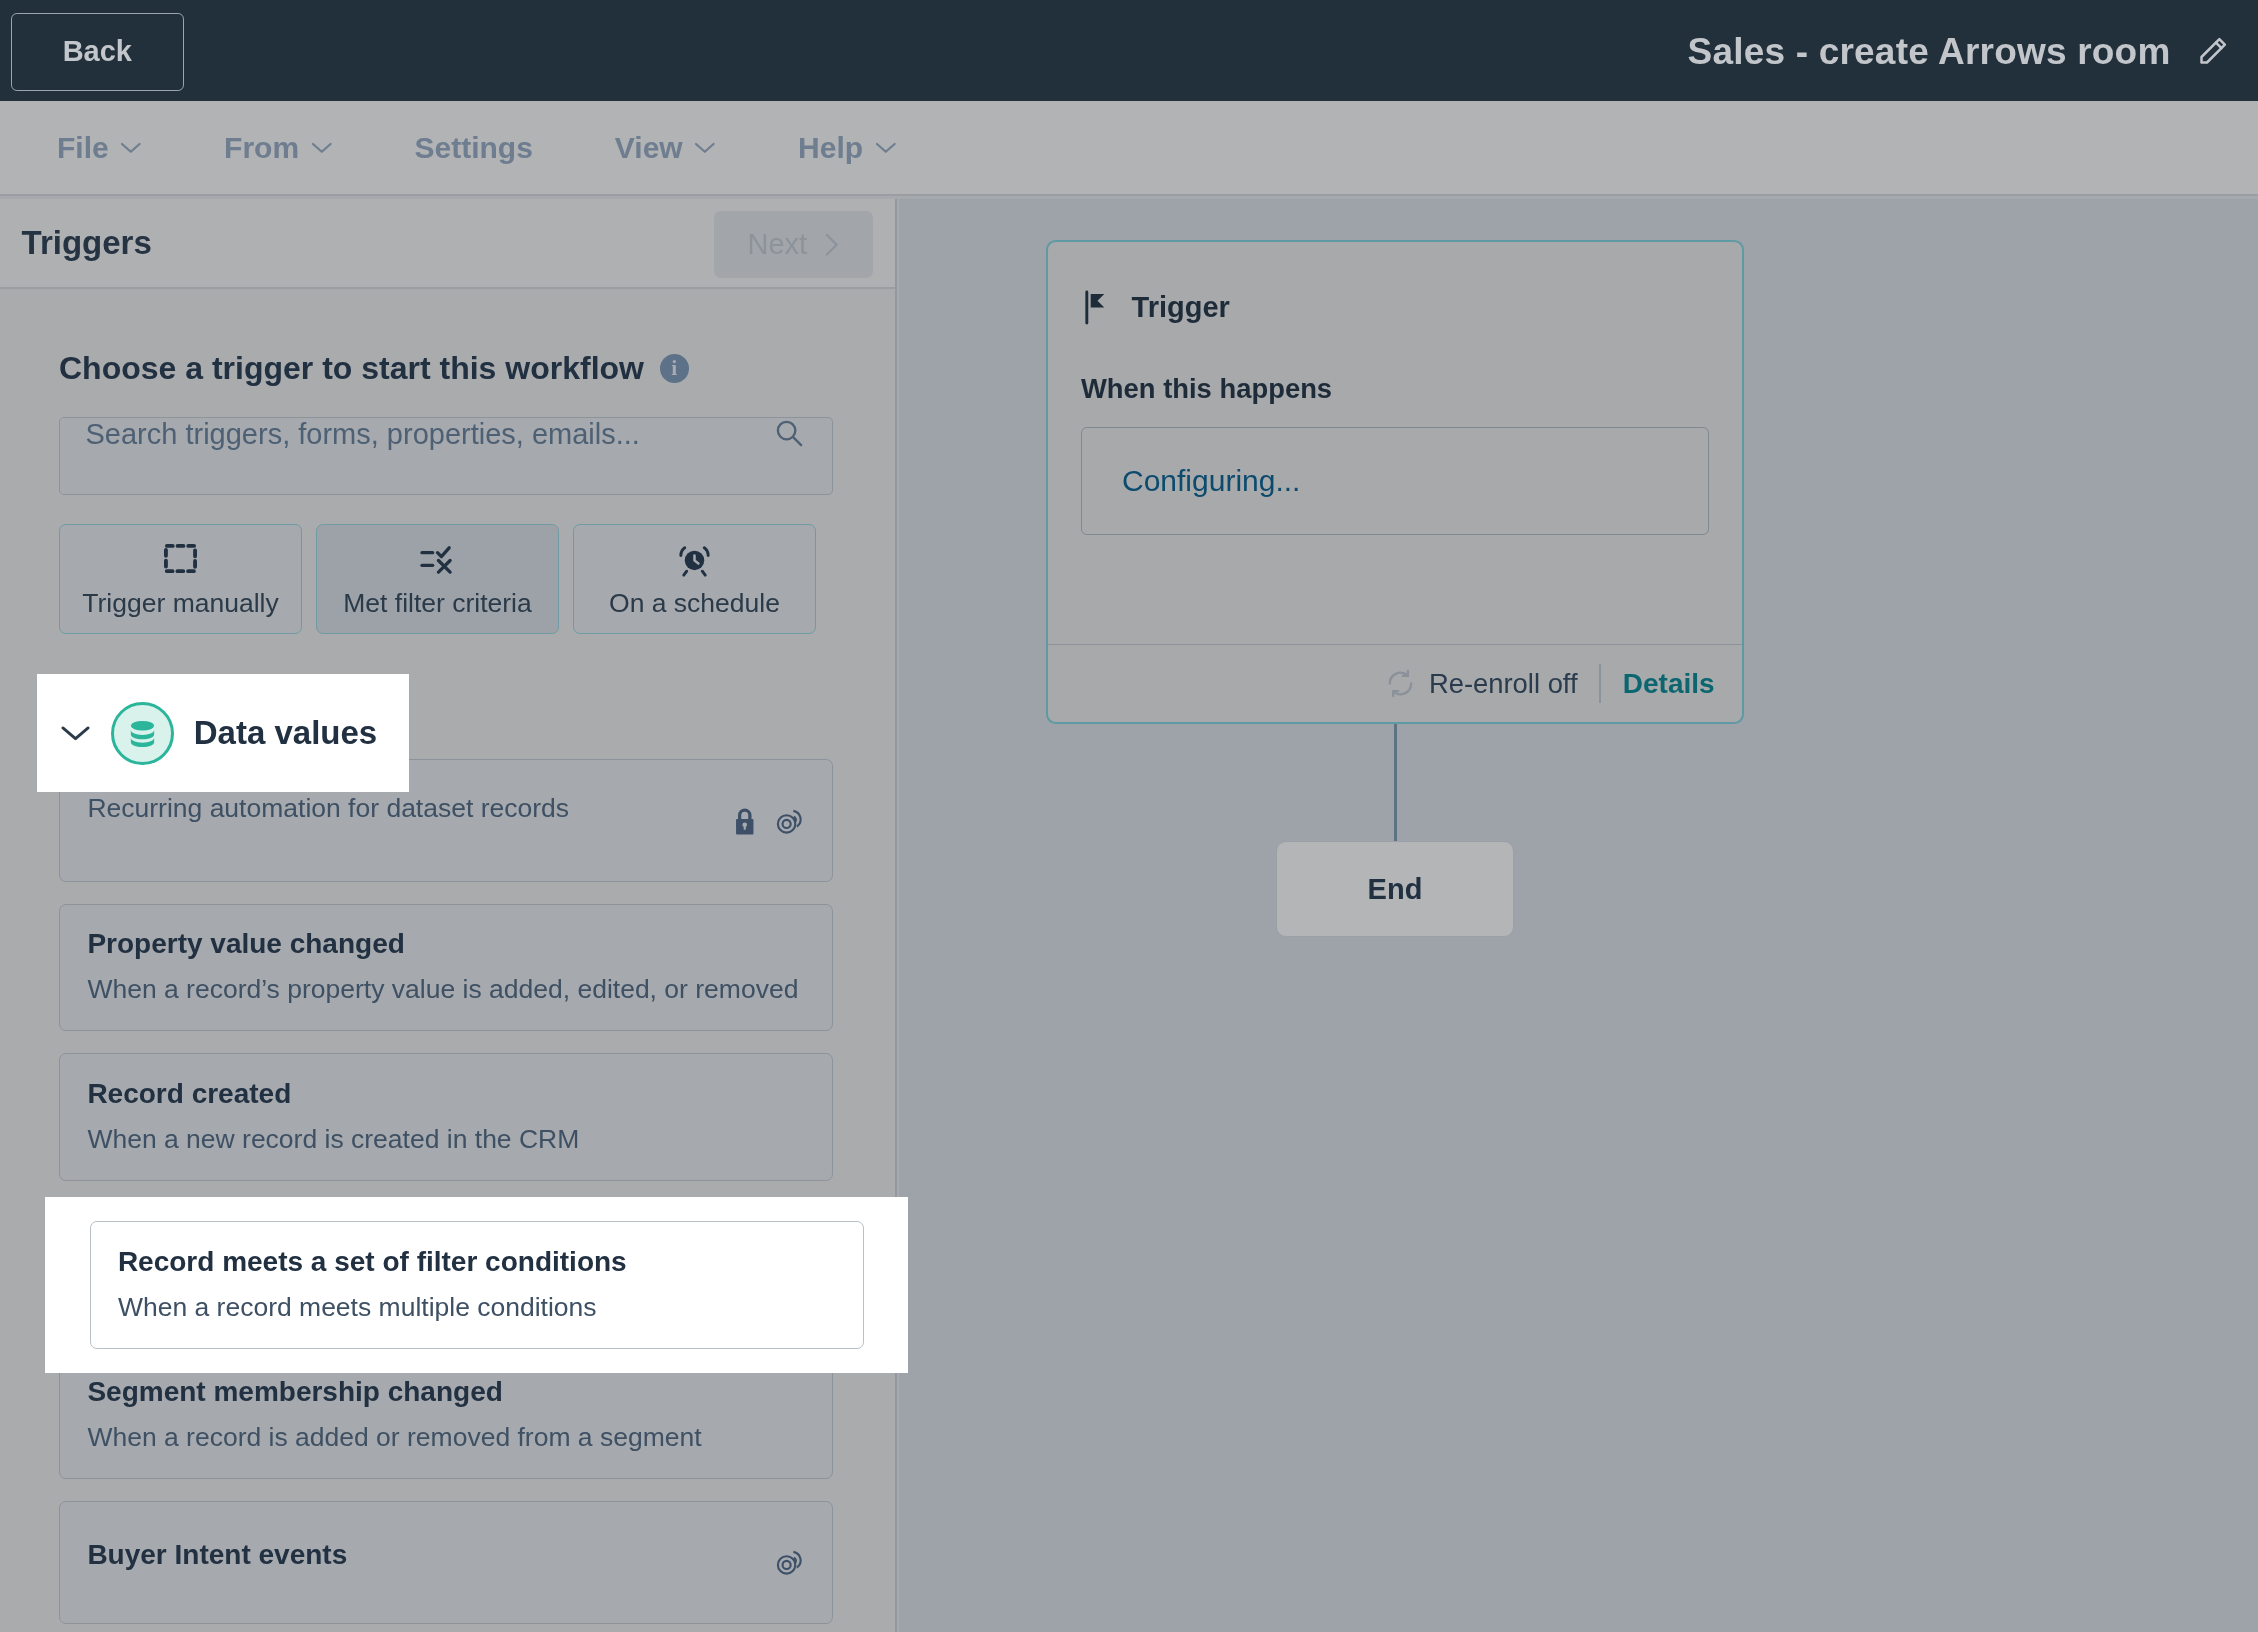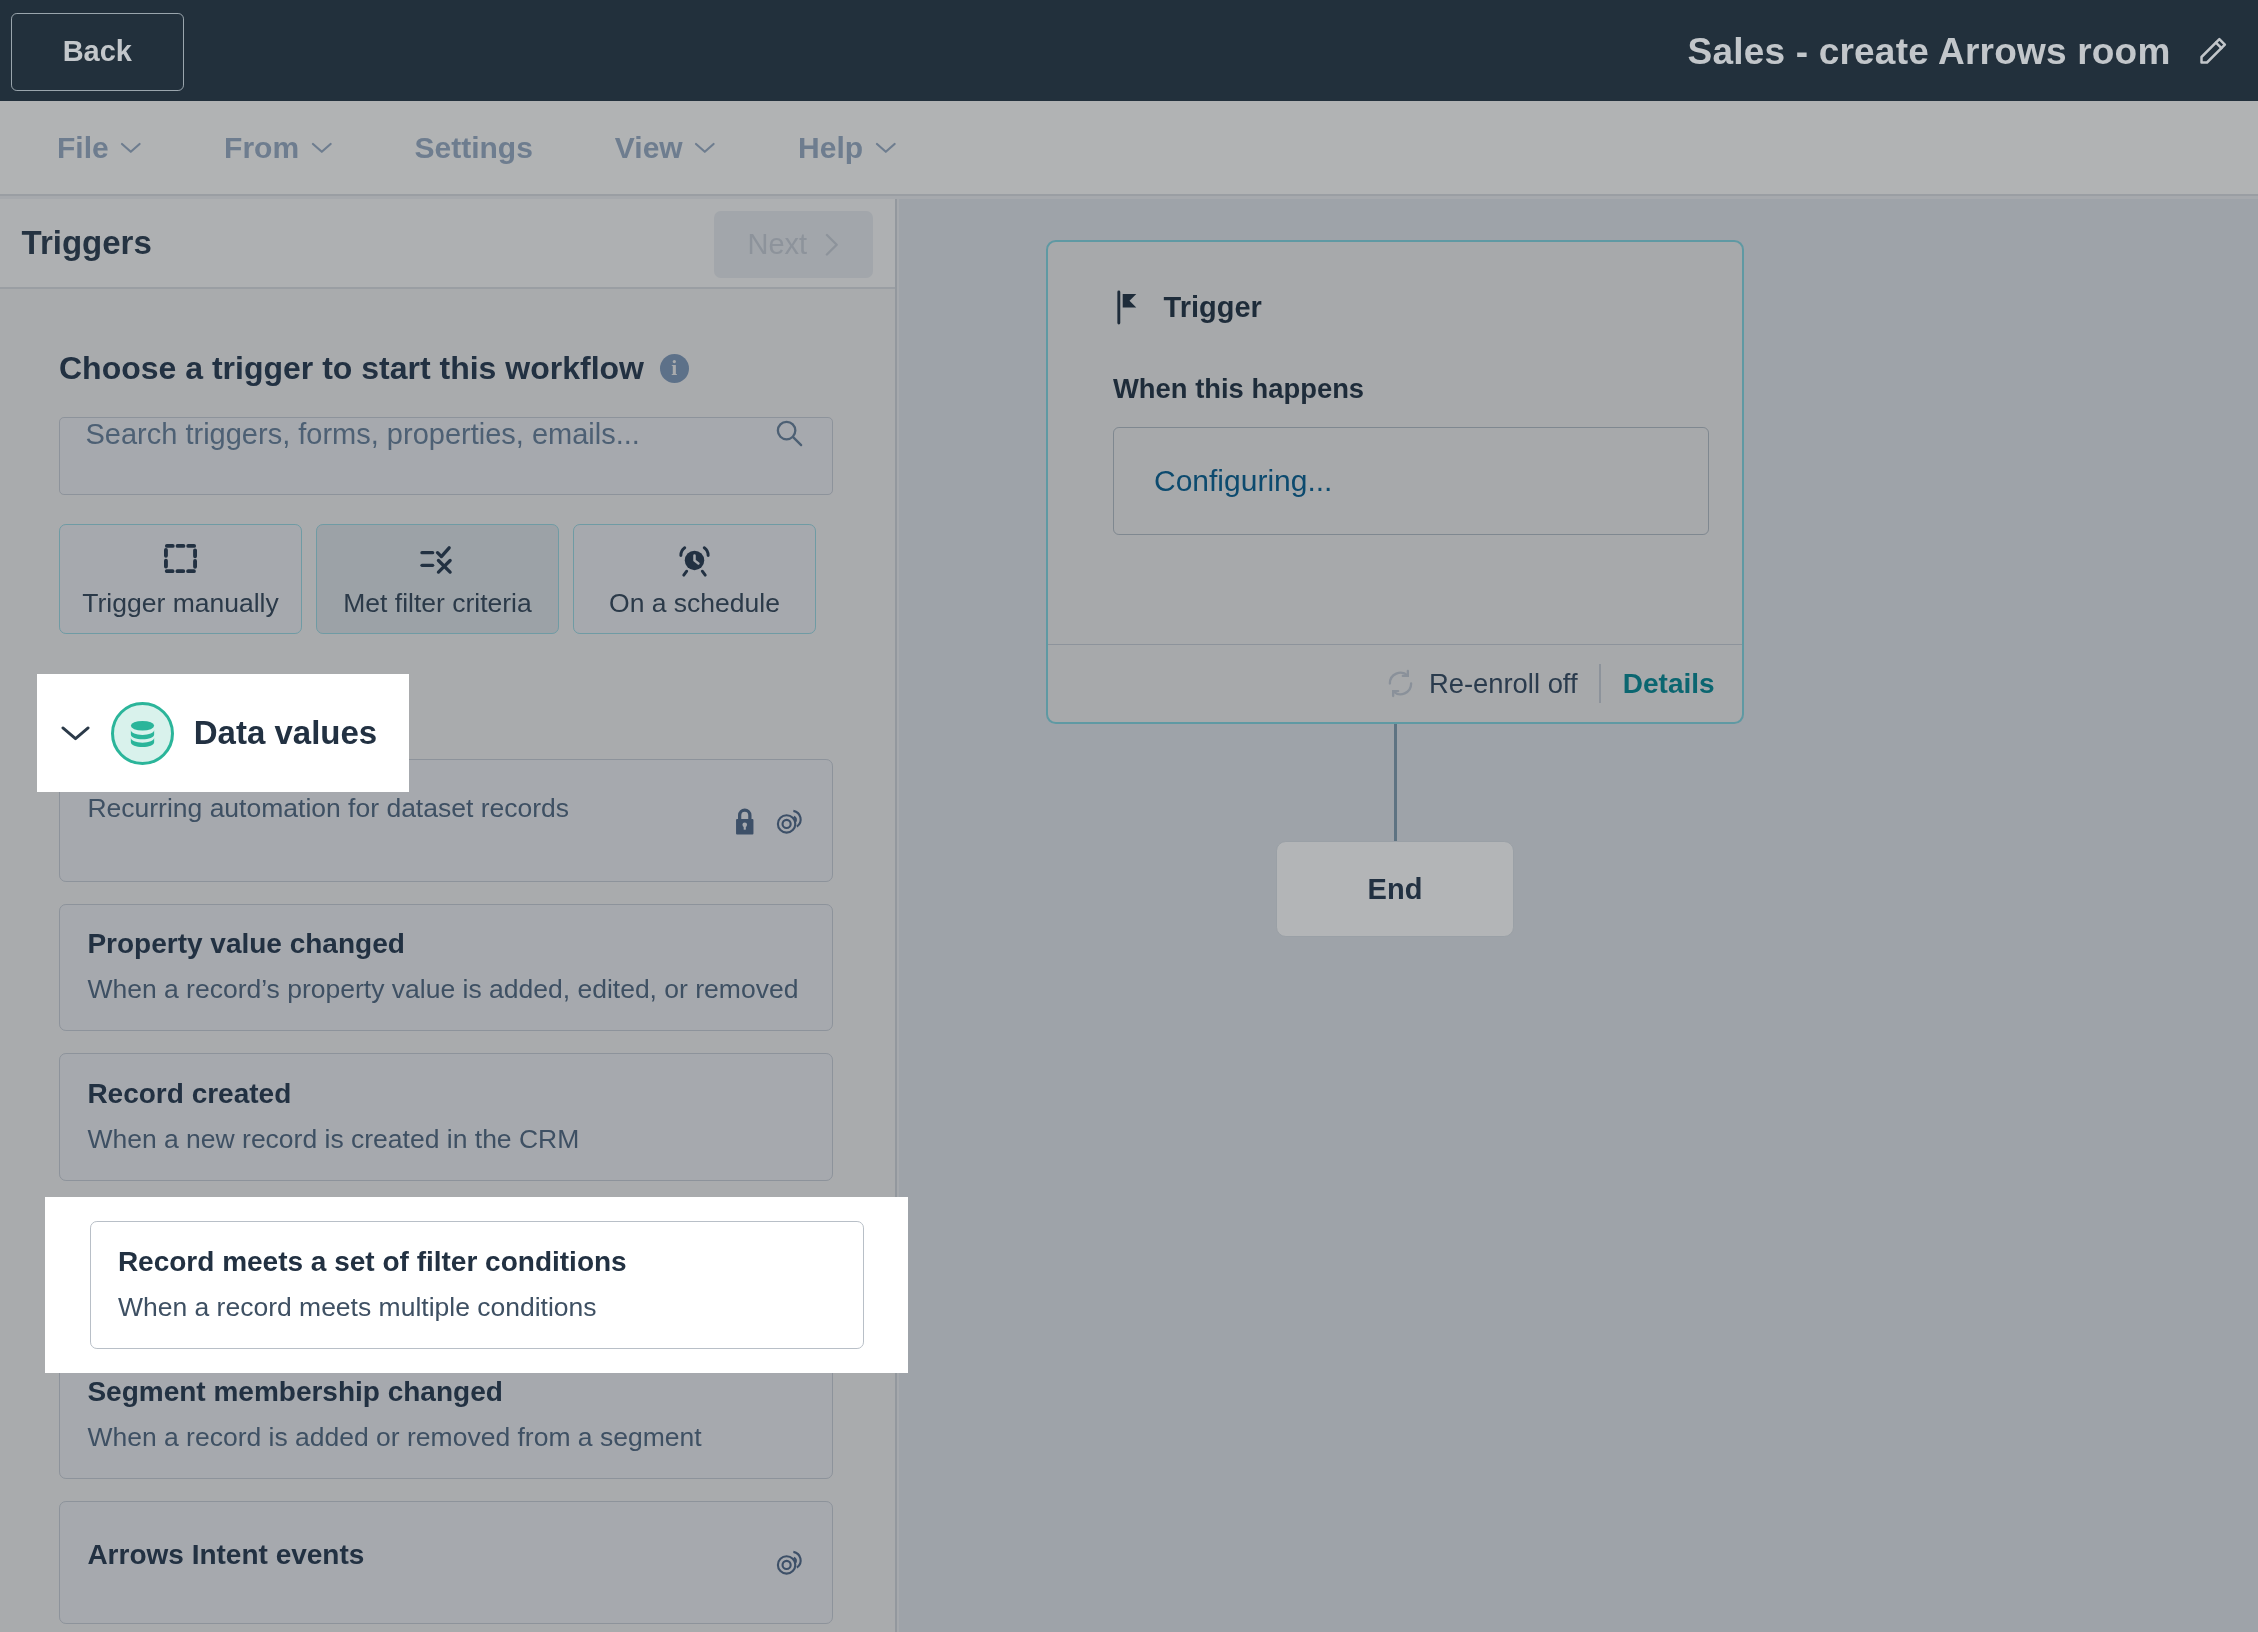--- a/index.html
+++ b/index.html
@@ -182,21 +182,21 @@
     background: #9ea3a9;
     overflow: hidden;
   }
   .trigger-card {
     position: absolute; left: 147px; top: 41px;
     width: 698px; height: 484px;
     border: 2px solid #5f99a3; border-radius: 9.8px;
     background: #a7a9ab;
     display: flex; flex-direction: column;
   }
-  .tc-body { flex: 1; padding: 47px 33px 0 33px; margin-left: 32px; }
+  .tc-body { flex: 1; padding: 47px 33px 0 33px; }
   .tc-head { display: flex; align-items: center; gap: 17.6px; }
   .flag-icon { width: 33px; height: 37px; }
   .tc-head-label { font-size: 29px; font-weight: 700; color: #1e2c3a; }
   .tc-when { font-size: 27.4px; font-weight: 700; color: #1e2c3a; margin-top: 47px; }
   .tc-field {
     margin-top: 21.6px; width: 100%; height: 108px;
     border: 1px solid #7f8890; border-radius: 5.9px;
     background: #a7a9ab;
     display: flex; align-items: center; padding-left: 40px;
     font-size: 30px; color: #0c4a6e;
@@ -384,21 +384,21 @@
         <div class="t-title">Record meets a set of filter conditions</div>
         <div class="t-sub">When a record meets multiple conditions</div>
       </div>
 
       <div class="trigger-item tall">
         <div class="t-title">Segment membership changed</div>
         <div class="t-sub">When a record is added or removed from a segment</div>
       </div>
 
       <div class="trigger-item tall">
-        <div class="t-title" style="margin-top:13.7px">Arrows Intent events</div>
+        <div class="t-title" style="margin-top:13.7px">Buyer Intent events</div>
         <div class="item-icons">
           <span>
             <svg viewBox="0 0 32 30" width="31" height="29" fill="none" stroke="#3d5068" stroke-width="2.2">
               <circle cx="13" cy="18" r="9"></circle>
                 <circle cx="13" cy="18" r="4.2"></circle>
               <path d="M20 4.5a9 9 0 0 1 3.6 16.3"></path>
                 <path d="M20.5 10.6a4.2 4.2 0 0 1 1.6 5.3"></path>
             </svg>
           </span>
         </div>

